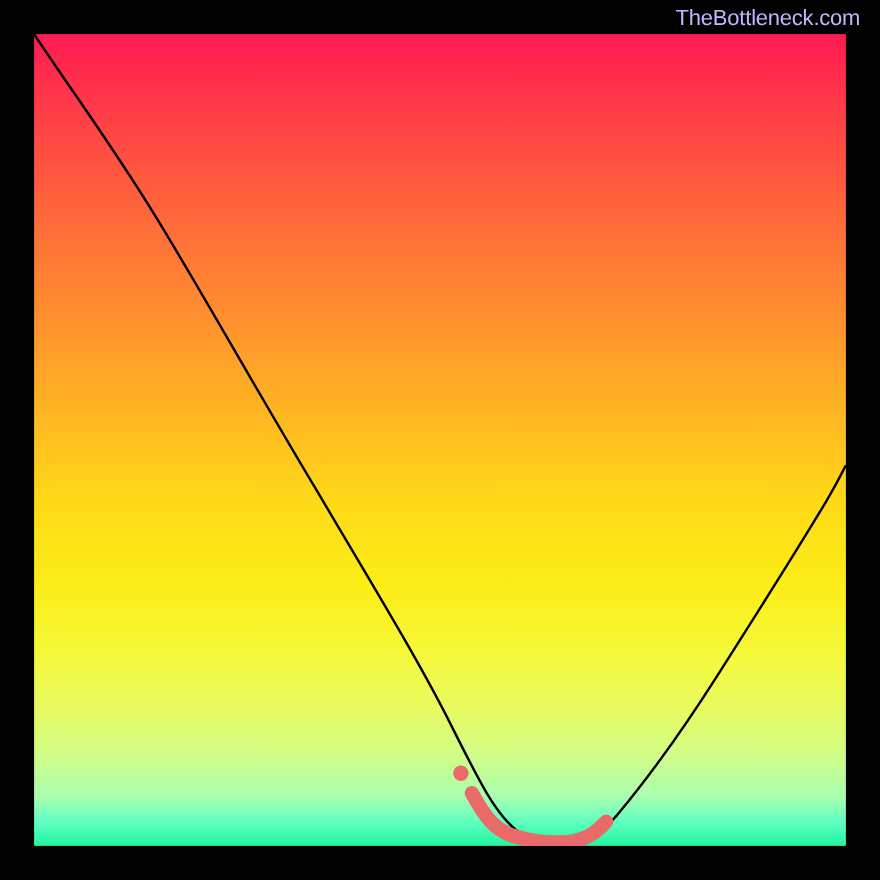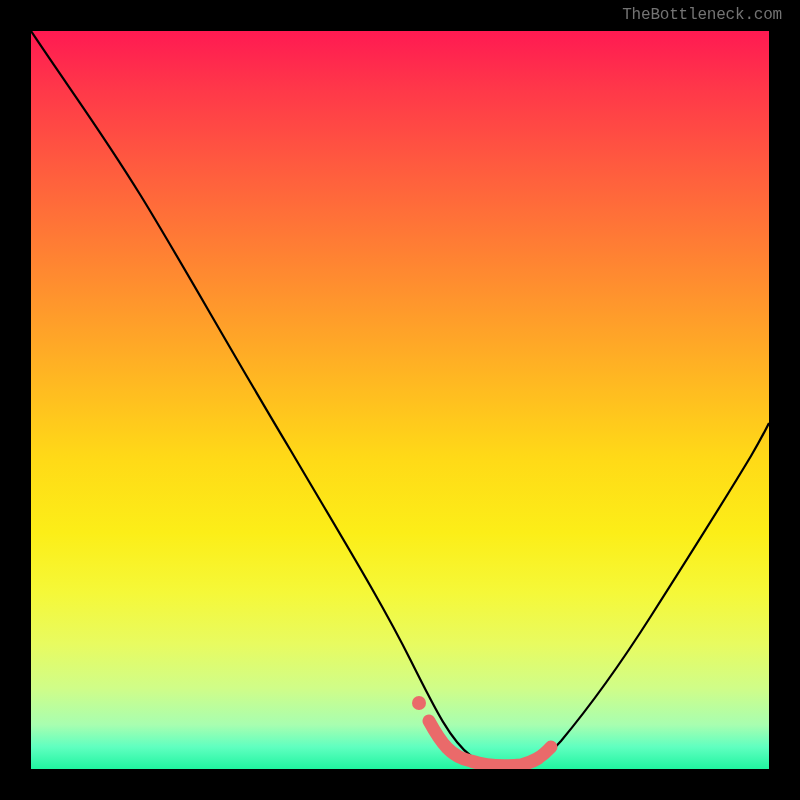--- a/index.html
+++ b/index.html
@@ -36,24 +36,24 @@
       #d0fd88 89%,
       #a8feb0 94%,
       #60ffc0 97%,
       #20f5a0 100%
     );
   }
   .watermark {
     position: absolute;
     top: 6px;
     right: 18px;
-    font-family: Liberation Mono, monospace;
-    font-size: 16px;
+    font-family: Liberation Sans, sans-serif;
+    font-size: 20px;
     font-weight: 400;
-    color: #737373;
+    color: #c4b5fd;
     letter-spacing: -0.2px;
   }
   svg.curve {
     position: absolute;
     left: 0;
     top: 0;
     width: 738px;
     height: 738px;
   }
 </style>

